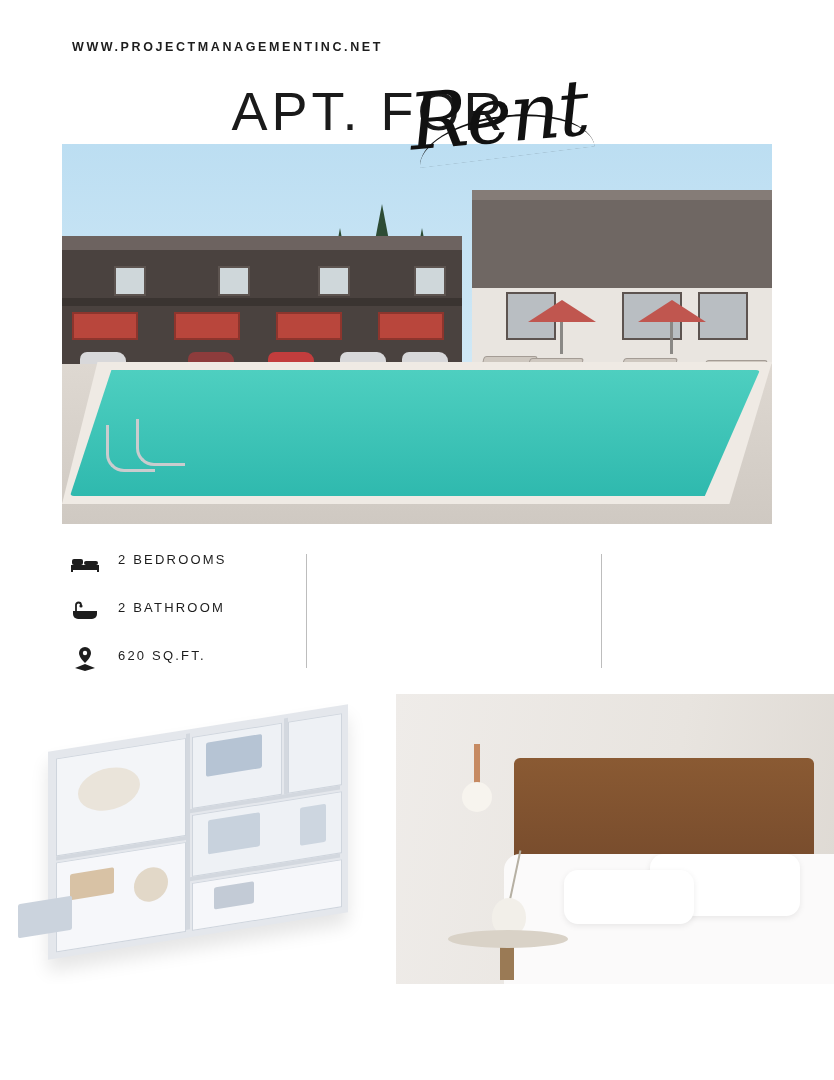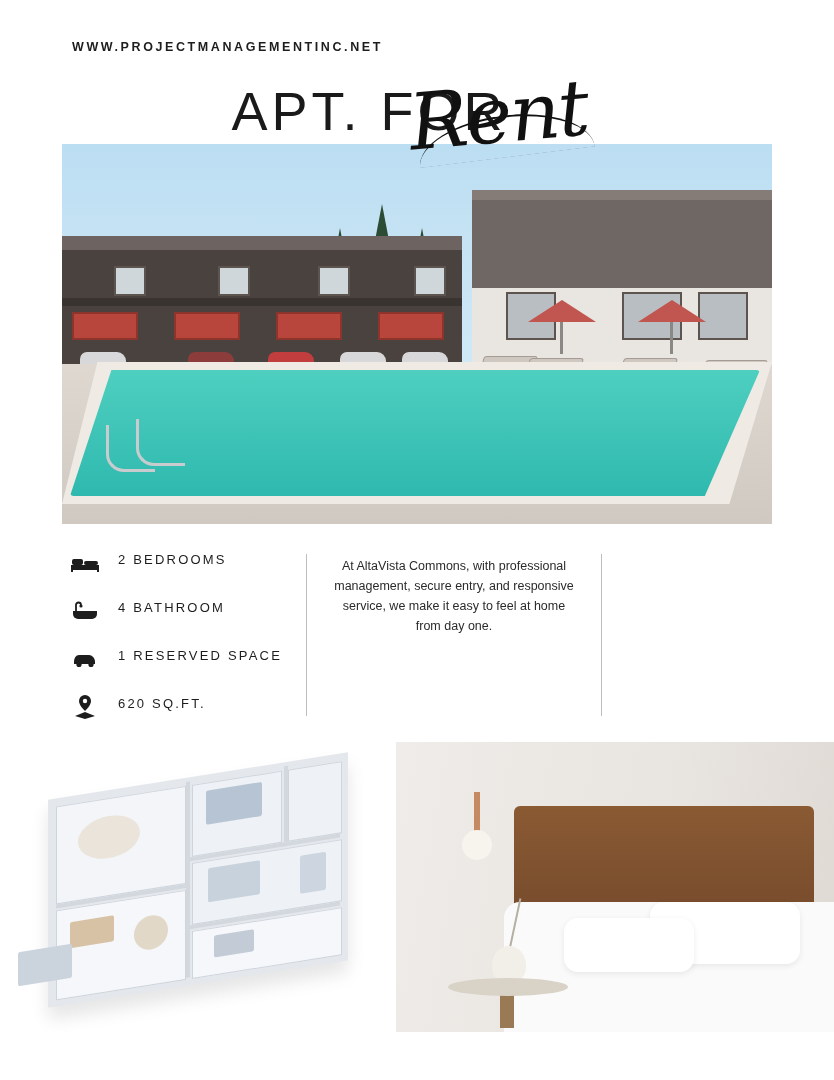--- a/index.html
+++ b/index.html
@@ -522,51 +522,40 @@
     </div>
 
     <div class="spec">
       <span class="spec-icon">
         <svg width="28" height="20" viewBox="0 0 28 20" aria-hidden="true">
           <path d="M2 10h24v3a5 5 0 0 1-5 5H7a5 5 0 0 1-5-5z" fill="#1d1d1d"></path>
           <path d="M5 10V4a2.5 2.5 0 0 1 5 0" fill="none" stroke="#1d1d1d" stroke-width="1.8"></path>
           <circle cx="10" cy="5" r="1.6" fill="#1d1d1d"></circle>
         </svg>
       </span>
-      <span class="spec-label">4 BATHROOM</span>
+      <span class="spec-label">2 BATHROOM</span>
     </div>
 
-    <div class="spec">
-      <span class="spec-icon">
-        <svg width="28" height="20" viewBox="0 0 28 20" aria-hidden="true">
-          <path d="M3 13c0-4 2-7 5-7h10c3 0 6 3 6 7v2H3z" fill="#1d1d1d"></path>
-          <circle cx="8" cy="15.5" r="2.6" fill="#1d1d1d"></circle>
-          <circle cx="20" cy="15.5" r="2.6" fill="#1d1d1d"></circle>
-        </svg>
-      </span>
-      <span class="spec-label">1 RESERVED SPACE</span>
-    </div>
 
     <div class="spec">
       <span class="spec-icon">
         <svg width="28" height="26" viewBox="0 0 28 26" aria-hidden="true">
           <path d="M14 1a6 6 0 0 0-6 6c0 4.5 6 10 6 10s6-5.5 6-10a6 6 0 0 0-6-6z" fill="#1d1d1d"></path>
           <circle cx="14" cy="7" r="2.2" fill="#fff"></circle>
           <path d="M4 22l10-4 10 4-10 3z" fill="#1d1d1d"></path>
         </svg>
       </span>
       <span class="spec-label">620 SQ.FT.</span>
     </div>
 
   </div>
 
   <div class="vdiv"></div>
 
   <div class="col-mid">
-    <div class="mid-body">At AltaVista Commons, with professional management, secure entry, and responsive service, we make it easy to feel at home from day one.</div>
   </div>
 
   <div class="vdiv"></div>
 
 
 </div>
 
 <div class="bottom">
 
   <div class="floorplan">

